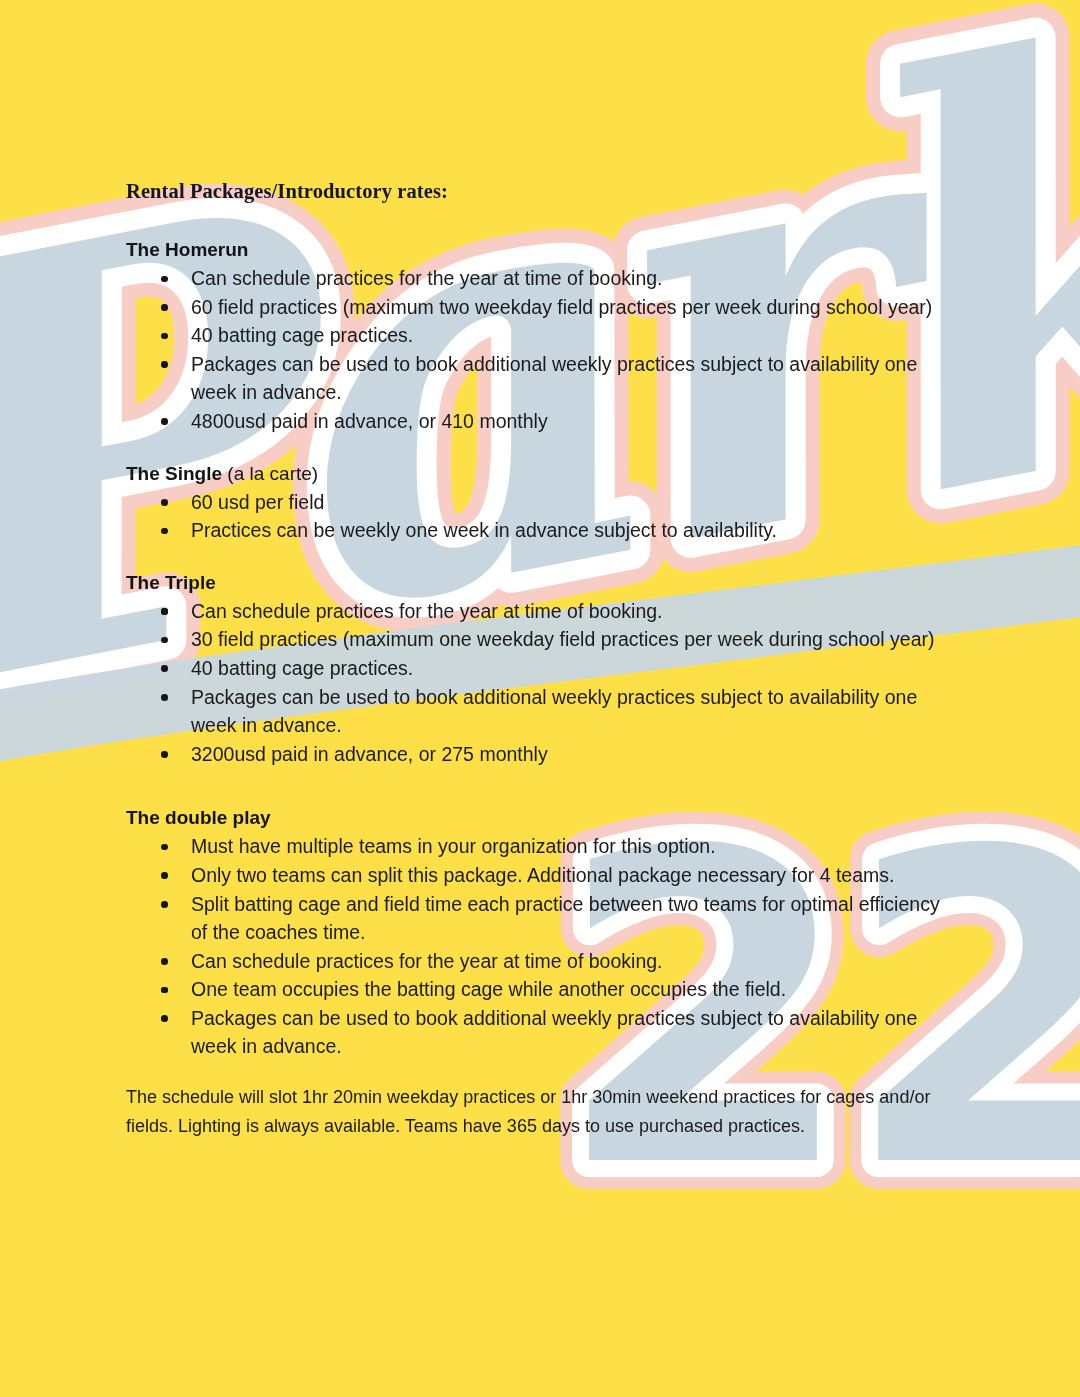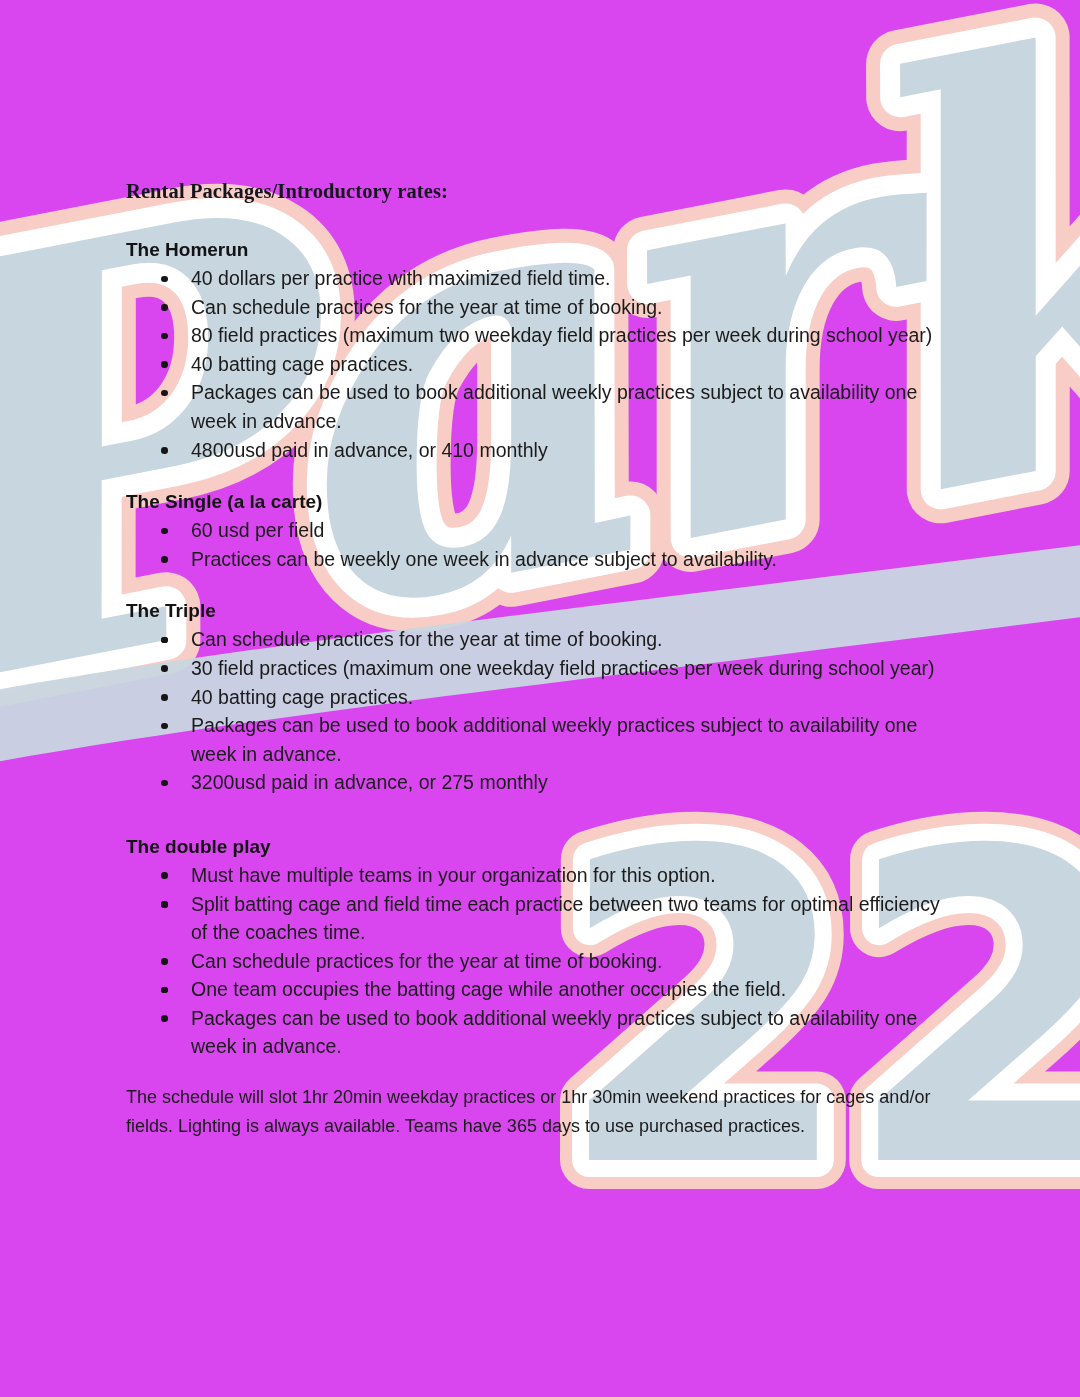--- a/index.html
+++ b/index.html
@@ -4,21 +4,21 @@
 <style>
   html, body {
     margin: 0;
     padding: 0;
     background: #ffffff;
   }
   .page {
     position: relative;
     width: 1080px;
     height: 1397px;
-    background: #d946ef;
+    background: #fde047;
     overflow: hidden;
     font-family: "Liberation Sans", sans-serif;
   }
 
   
   .watermark {
     position: absolute;
     inset: 0;
     z-index: 0;
     pointer-events: none;
@@ -75,21 +75,21 @@
   .section.last { margin-bottom: 0; margin-top: 36px; }
 
   h3.sec-head {
     margin: 0 0 1px 0;
     font-size: 19px;
     font-weight: bold;
     line-height: 27px;
     color: #131313;
   }
   h3.sec-head .normal {
-    font-weight: bold;
+    font-weight: normal;
     text-align: center;
   }
 
   ul.bullets {
     list-style: none;
     margin: 0;
     padding: 0;
   }
   ul.bullets li {
     position: relative;
@@ -153,23 +153,22 @@
 
     <div class="doc-title">Rental Packages/Introductory rates:</div>
 
     <div class="body-block">
 
       <div class="section">
         <h3 class="sec-head">
           <span>The Homerun</span><span class="normal"></span>
         </h3>
         <ul class="bullets">
-          <li><span class="dot"></span><span>40 dollars per practice with maximized field time.</span></li>
           <li><span class="dot"></span><span>Can schedule practices for the year at time of booking.</span></li>
-          <li><span class="dot"></span><span>80 field practices (maximum two weekday field practices per week during school year)</span></li>
+          <li><span class="dot"></span><span>60 field practices (maximum two weekday field practices per week during school year)</span></li>
           <li><span class="dot"></span><span>40 batting cage practices.</span></li>
           <li><span class="dot"></span><span>Packages can be used to book additional weekly practices subject to availability one week in advance.</span></li>
           <li><span class="dot"></span><span>4800usd paid in advance, or 410 monthly</span></li>
         </ul>
       </div>
 
       <div class="section">
         <h3 class="sec-head">
           <span>The Single</span><span class="normal"> (a la carte)</span>
         </h3>
@@ -192,21 +191,21 @@
           <li><span class="dot"></span><span>3200usd paid in advance, or 275 monthly</span></li>
         </ul>
       </div>
 
       <div class="section last">
         <h3 class="sec-head">
           <span>The double play</span><span class="normal"></span>
         </h3>
         <ul class="bullets">
           <li><span class="dot"></span><span>Must have multiple teams in your organization for this option.</span></li>
-          <li><span class="dot"></span></li>
+          <li><span class="dot"></span><span>Only two teams can split this package.  Additional package necessary for 4 teams.</span></li>
           <li><span class="dot"></span><span>Split batting cage and field time each practice between two teams for optimal efficiency of the coaches time.</span></li>
           <li><span class="dot"></span><span>Can schedule practices for the year at time of booking.</span></li>
           <li><span class="dot"></span></li>
           <li><span class="dot"></span><span>One team occupies the batting cage while another occupies the field.</span></li>
           <li><span class="dot"></span><span>Packages can be used to book additional weekly practices subject to availability one week in advance.</span></li>
         </ul>
       </div>
 
       <div class="spacer-closing"></div>
 

